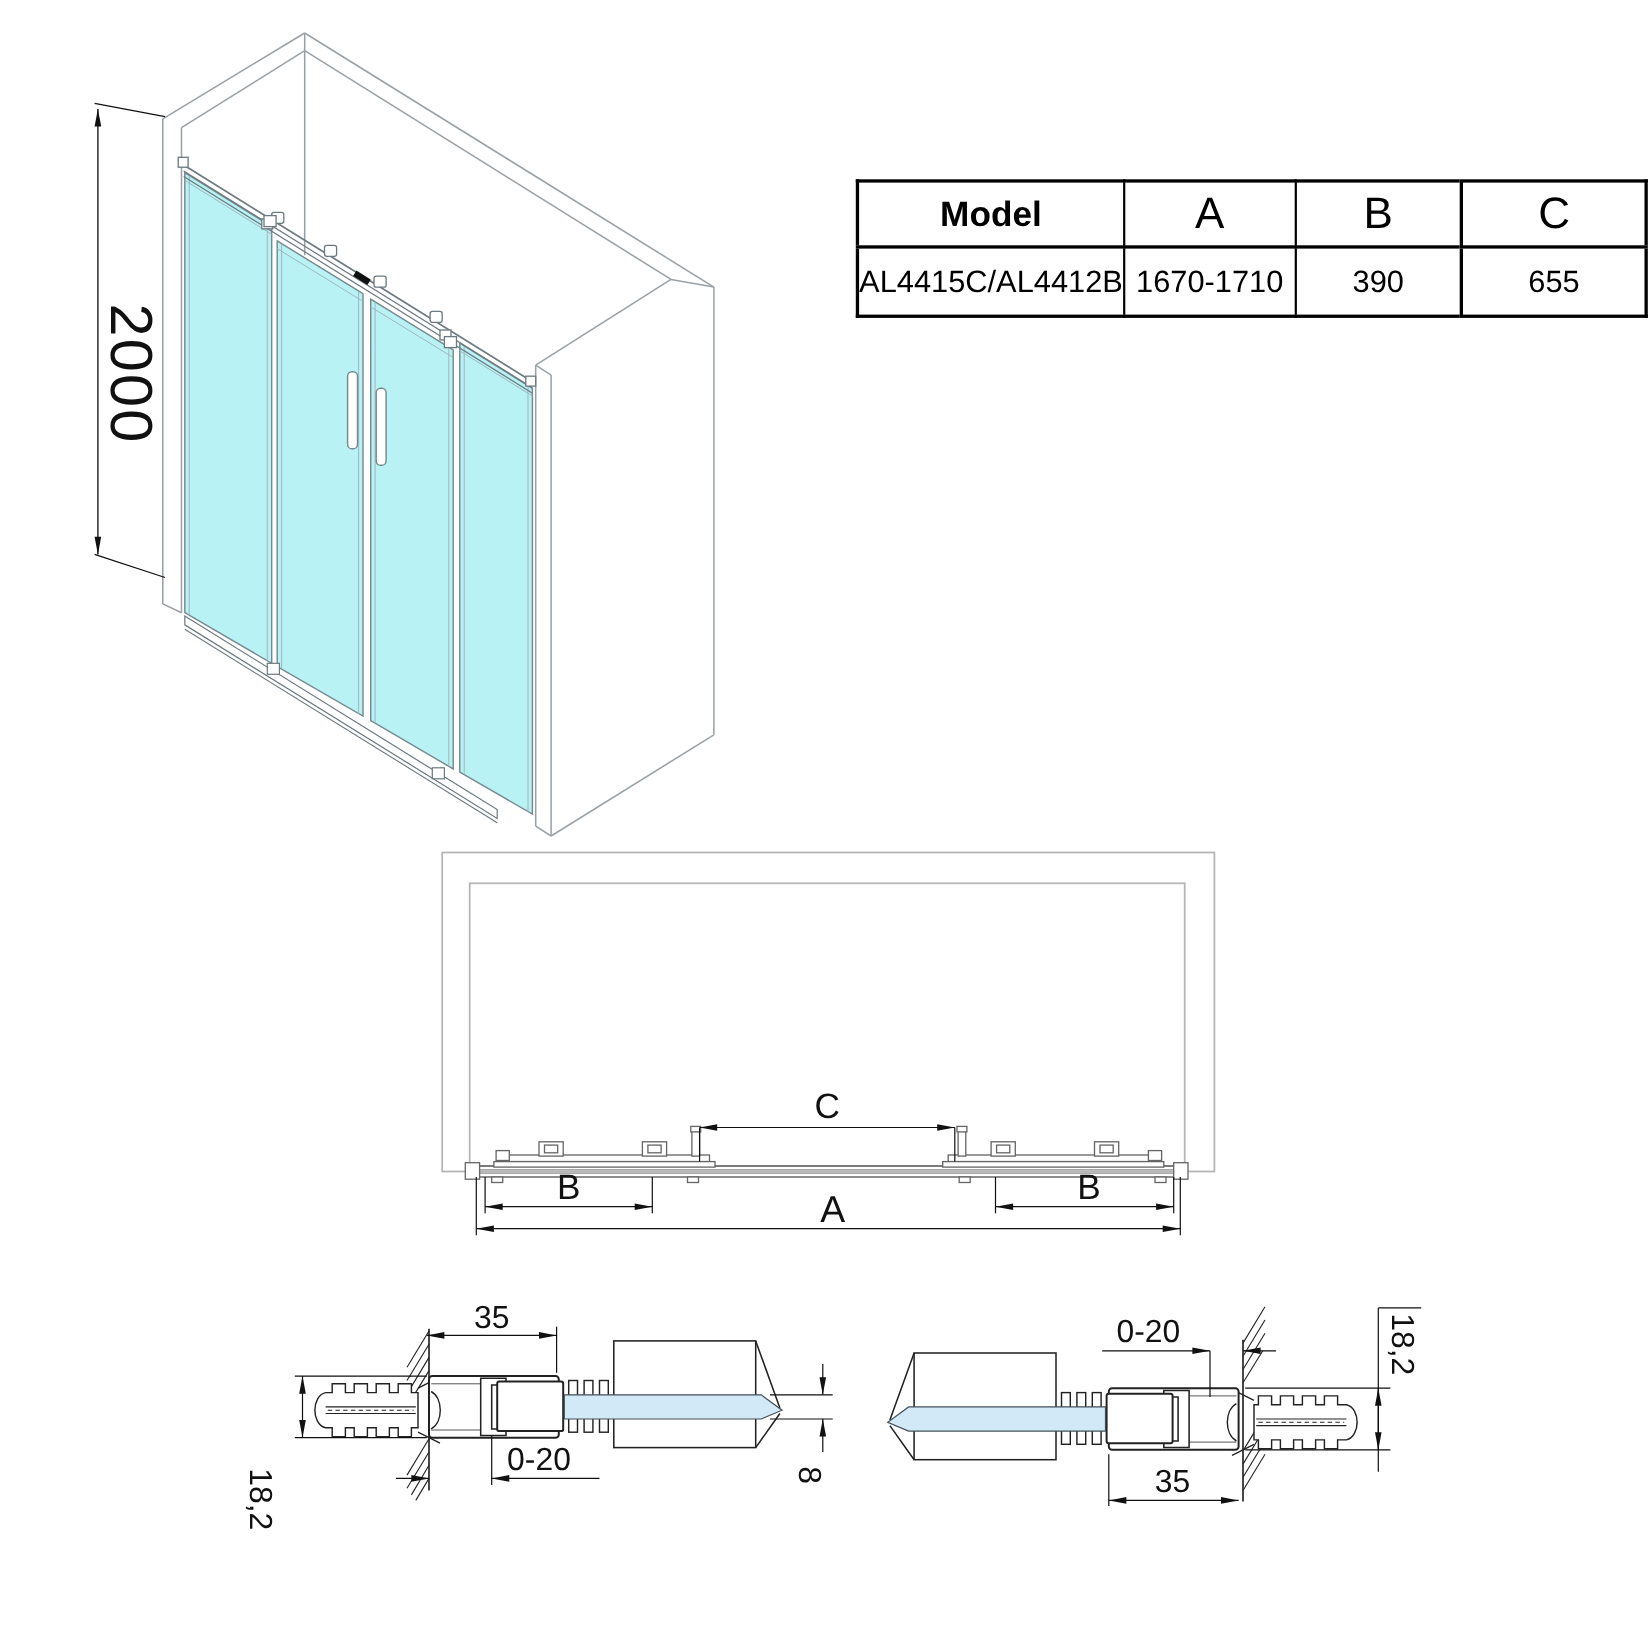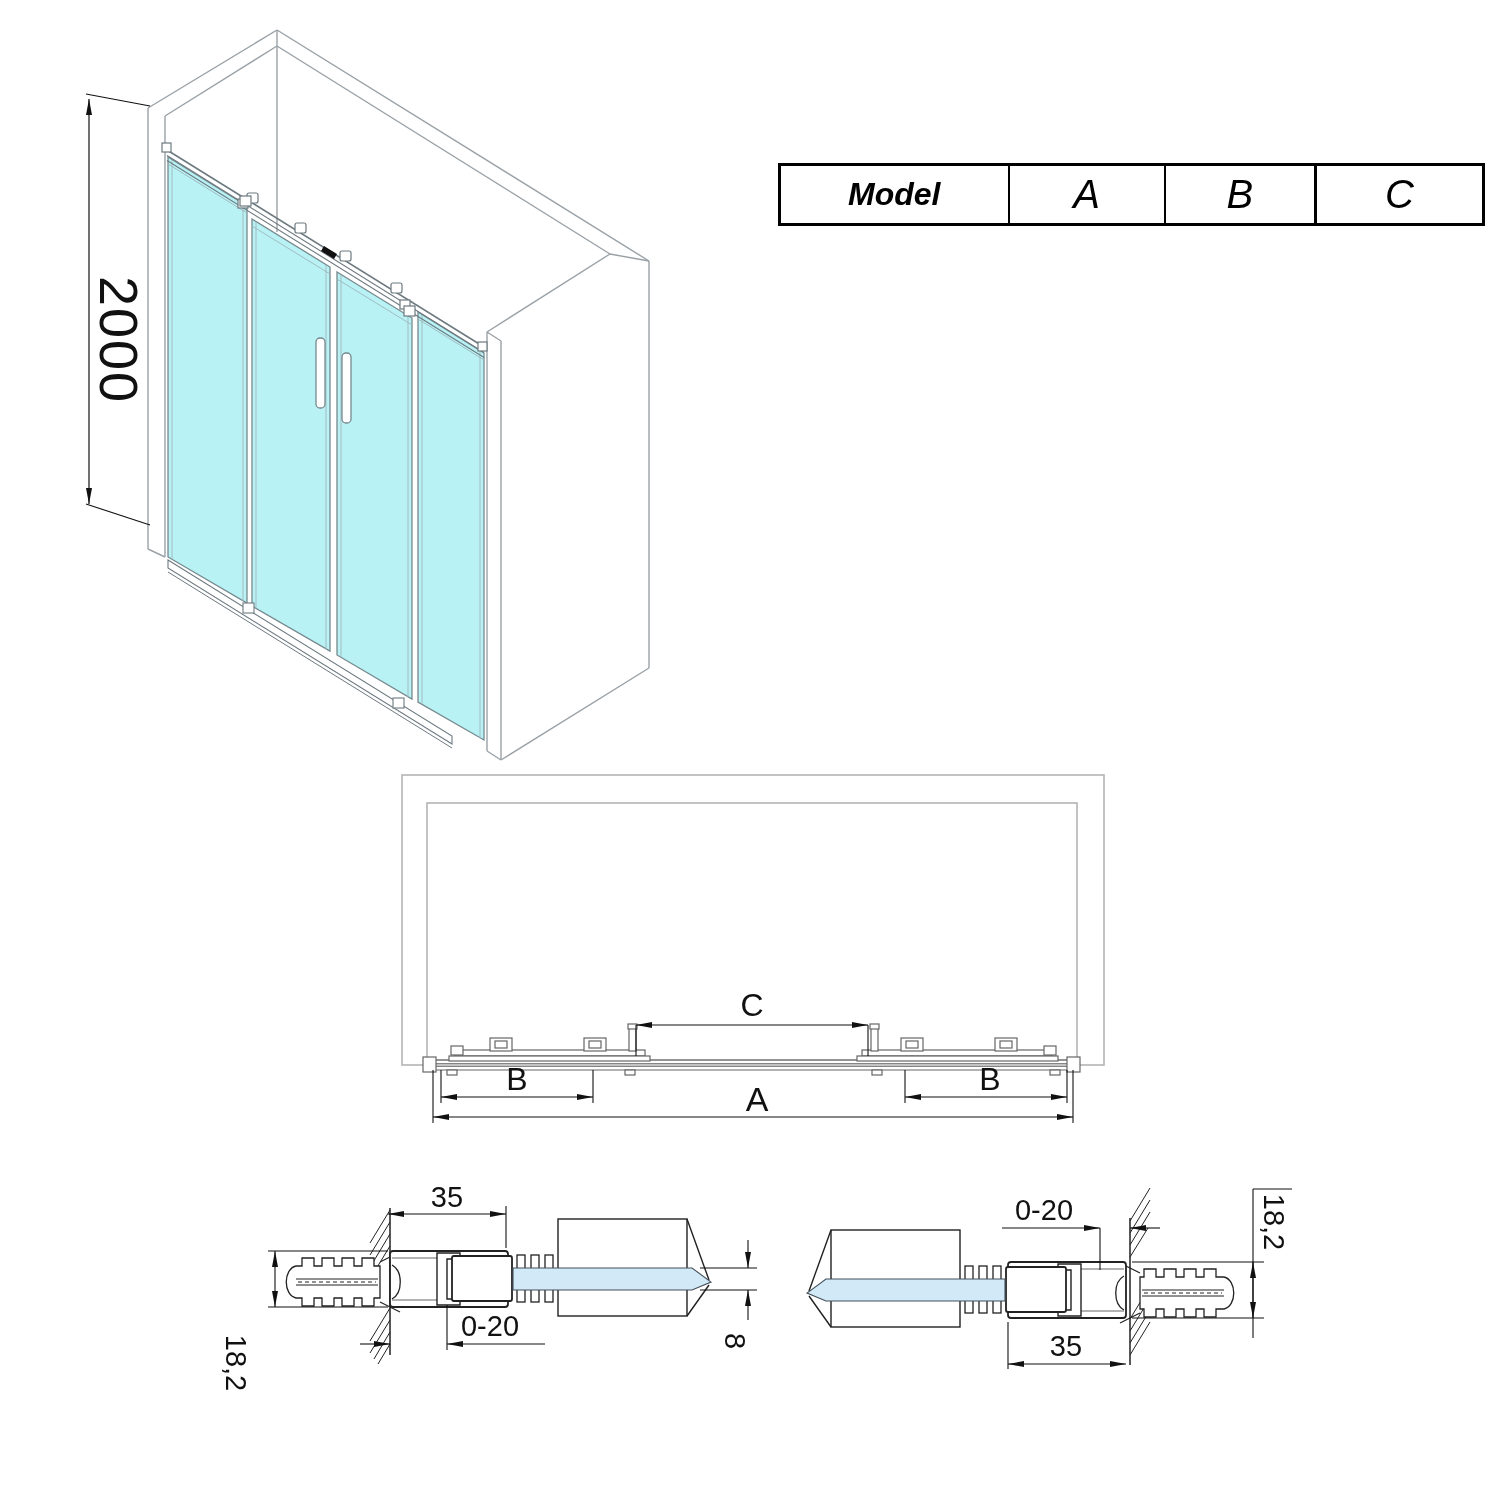--- a/index.html
+++ b/index.html
@@ -5,21 +5,21 @@
   html,body{margin:0;padding:0;background:#fff;width:1500px;height:1500px;overflow:hidden;}
   #canvas{position:relative;width:1500px;height:1500px;background:#fff;
           font-family:"Liberation Sans",sans-serif;}
   svg{position:absolute;left:0;top:0;}
   svg text{fill:#111;font-family:"Liberation Sans",sans-serif;}
   .dimtxt{font-size:29px;}
   .plantxt{font-size:32px;}
 
   
   #spec-table{position:absolute;left:778px;top:163px;border-collapse:collapse;
-              table-layout:fixed;background:#fff;font-style:italic;}
+              table-layout:fixed;background:#fff;}
   #spec-table td,#spec-table th{border:2px solid #000;text-align:center;
               vertical-align:middle;padding:0;color:#000;overflow:hidden;white-space:nowrap;}
   #spec-table{border:3px solid #000;}
   #spec-table tr.hdr th{height:57px;}
   #spec-table tr.datarow td{height:60px;font-size:28px;font-weight:400;}
   #spec-table tr.hdr{border-bottom:3px solid #000;}
   #spec-table .model-h{font-size:32px;font-weight:700;}
   #spec-table .abc-h{font-size:40px;font-weight:400;}
   #spec-table .col-c{border-left:3px solid #000;}
 </style>
@@ -314,16 +314,22 @@
         <col style="width:151px">
         <col style="width:168px">
   </colgroup>
   <tbody>
         <tr class="hdr">
     <th class="model-h">Model</th>
     <th class="abc-h">A</th>
     <th class="abc-h">B</th>
     <th class="abc-h col-c">C</th>
   </tr>
+  <tr class="datarow">
+    <td>AL4415C/AL4412B</td>
+    <td>1670-1710</td>
+    <td>390</td>
+    <td class="col-c">655</td>
+  </tr>
 </tbody>
     </table>
 
 </div>
 
 </body></html>

